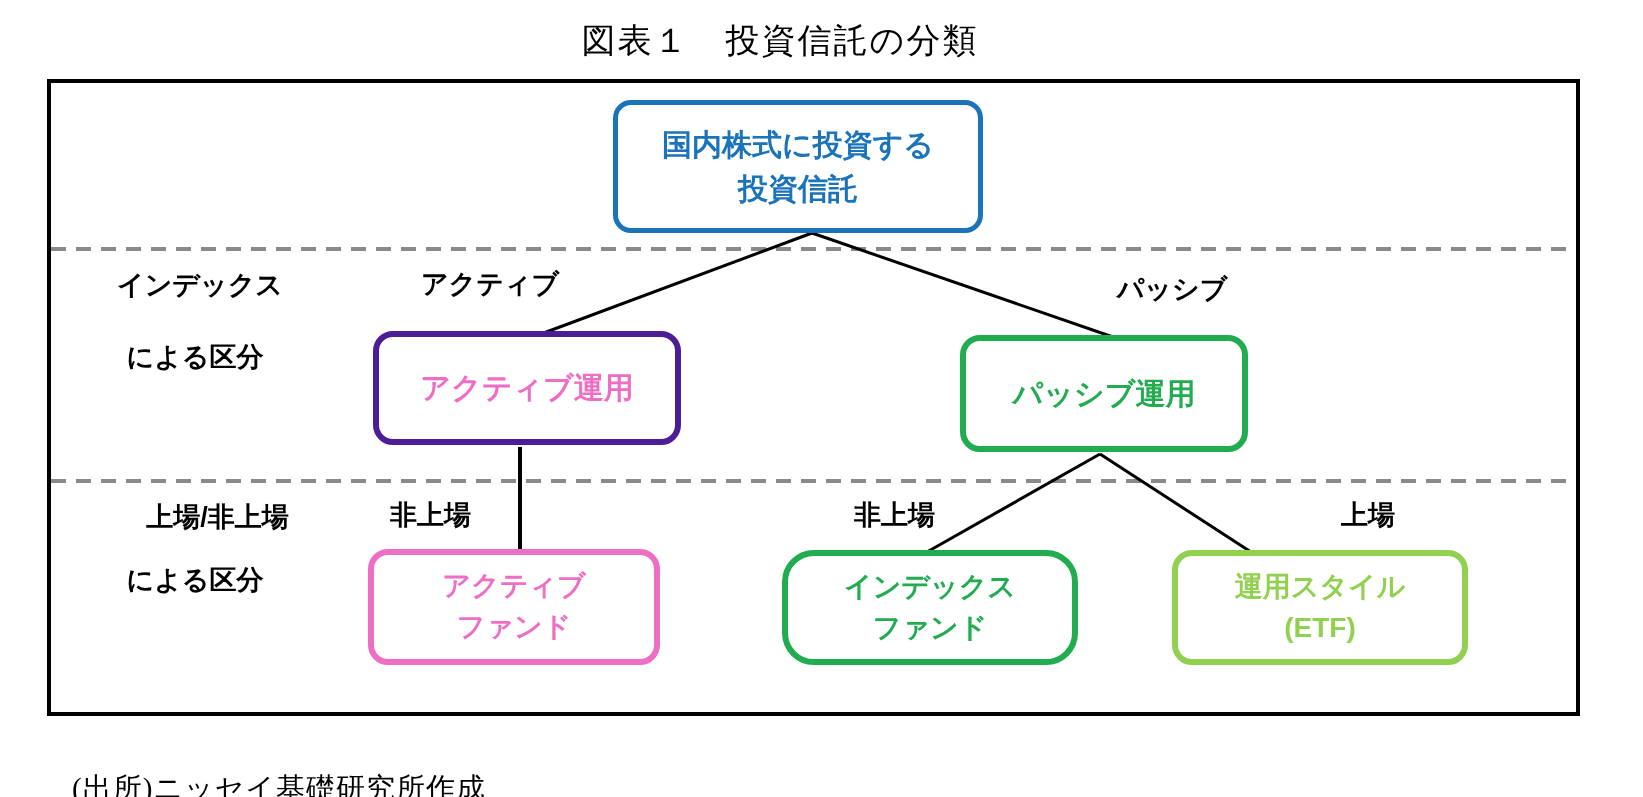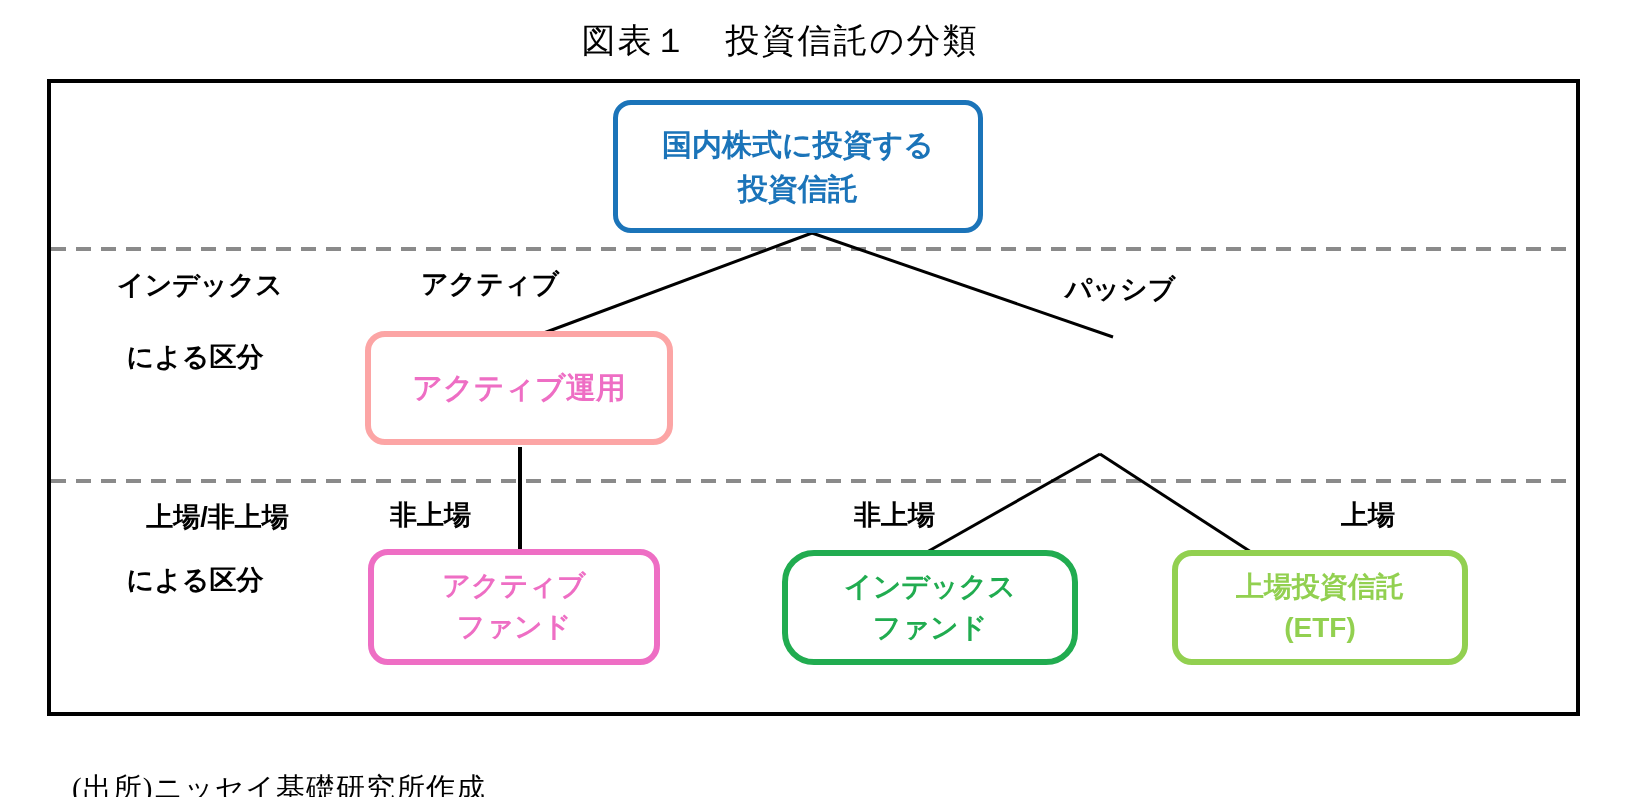--- a/index.html
+++ b/index.html
@@ -25,22 +25,22 @@
     position:absolute;box-sizing:border-box;
     display:flex;align-items:center;justify-content:center;
     text-align:center;font-weight:bold;background:#fff;
     white-space:pre-line;line-height:1.45;
   }
   .node-root{
     left:613px;top:100px;width:370px;height:133px;
     border:5px solid #1B74B9;border-radius:18px;color:#1B74B9;font-size:30px;
   }
   .node-active{
-    left:365px;top:331px;width:308px;height:114px;
-    border:6px solid #fca5a5;border-radius:20px;color:#EE6EC4;font-size:30px;
+    left:373px;top:331px;width:308px;height:114px;
+    border:6px solid #4c1d95;border-radius:20px;color:#EE6EC4;font-size:30px;
   }
   .node-passive{
     left:960px;top:335px;width:288px;height:117px;
     border:6px solid #21AC50;border-radius:20px;color:#21AC50;font-size:30px;
   }
   .node-active-fund{
     left:368px;top:549px;width:292px;height:116px;
     border:6px solid #EE6EC4;border-radius:20px;color:#EE6EC4;font-size:28px;
   }
   .node-index-fund{
@@ -79,30 +79,31 @@
     <line x1="1100" y1="454" x2="927" y2="552" stroke="#000000" stroke-width="3"></line>
     <line x1="1100" y1="454" x2="1251" y2="552" stroke="#000000" stroke-width="3"></line>
   </svg>
 
   <div class="lbl" style="left:95px;top:267px;width:210px;">インデックス</div>
   <div class="lbl" style="left:95px;top:339px;width:200px;">による区分</div>
   <div class="lbl" style="left:105px;top:499px;width:225px;">上場/非上場</div>
   <div class="lbl" style="left:95px;top:562px;width:200px;">による区分</div>
 
   <div class="lbl" style="left:410px;top:266px;width:160px;">アクティブ</div>
-  <div class="lbl" style="left:1040px;top:271px;width:160px;">パッシブ</div>
+  <div class="lbl" style="left:1092px;top:271px;width:160px;">パッシブ</div>
   <div class="lbl" style="left:358px;top:497px;width:145px;">非上場</div>
   <div class="lbl" style="left:822px;top:497px;width:145px;">非上場</div>
   <div class="lbl" style="left:1308px;top:497px;width:120px;">上場</div>
 
   <div class="node node-root">国内株式に投資する
 投資信託</div>
   <div class="node node-active">アクティブ運用</div>
+  <div class="node node-passive">パッシブ運用</div>
   <div class="node node-active-fund">アクティブ
 ファンド</div>
   <div class="node node-index-fund">インデックス
 ファンド</div>
-  <div class="node node-etf">上場投資信託
+  <div class="node node-etf">運用スタイル
 (ETF)</div>
 
   <div class="caption">(出所)ニッセイ基礎研究所作成</div>
 
 </div>
 
 </body></html>

